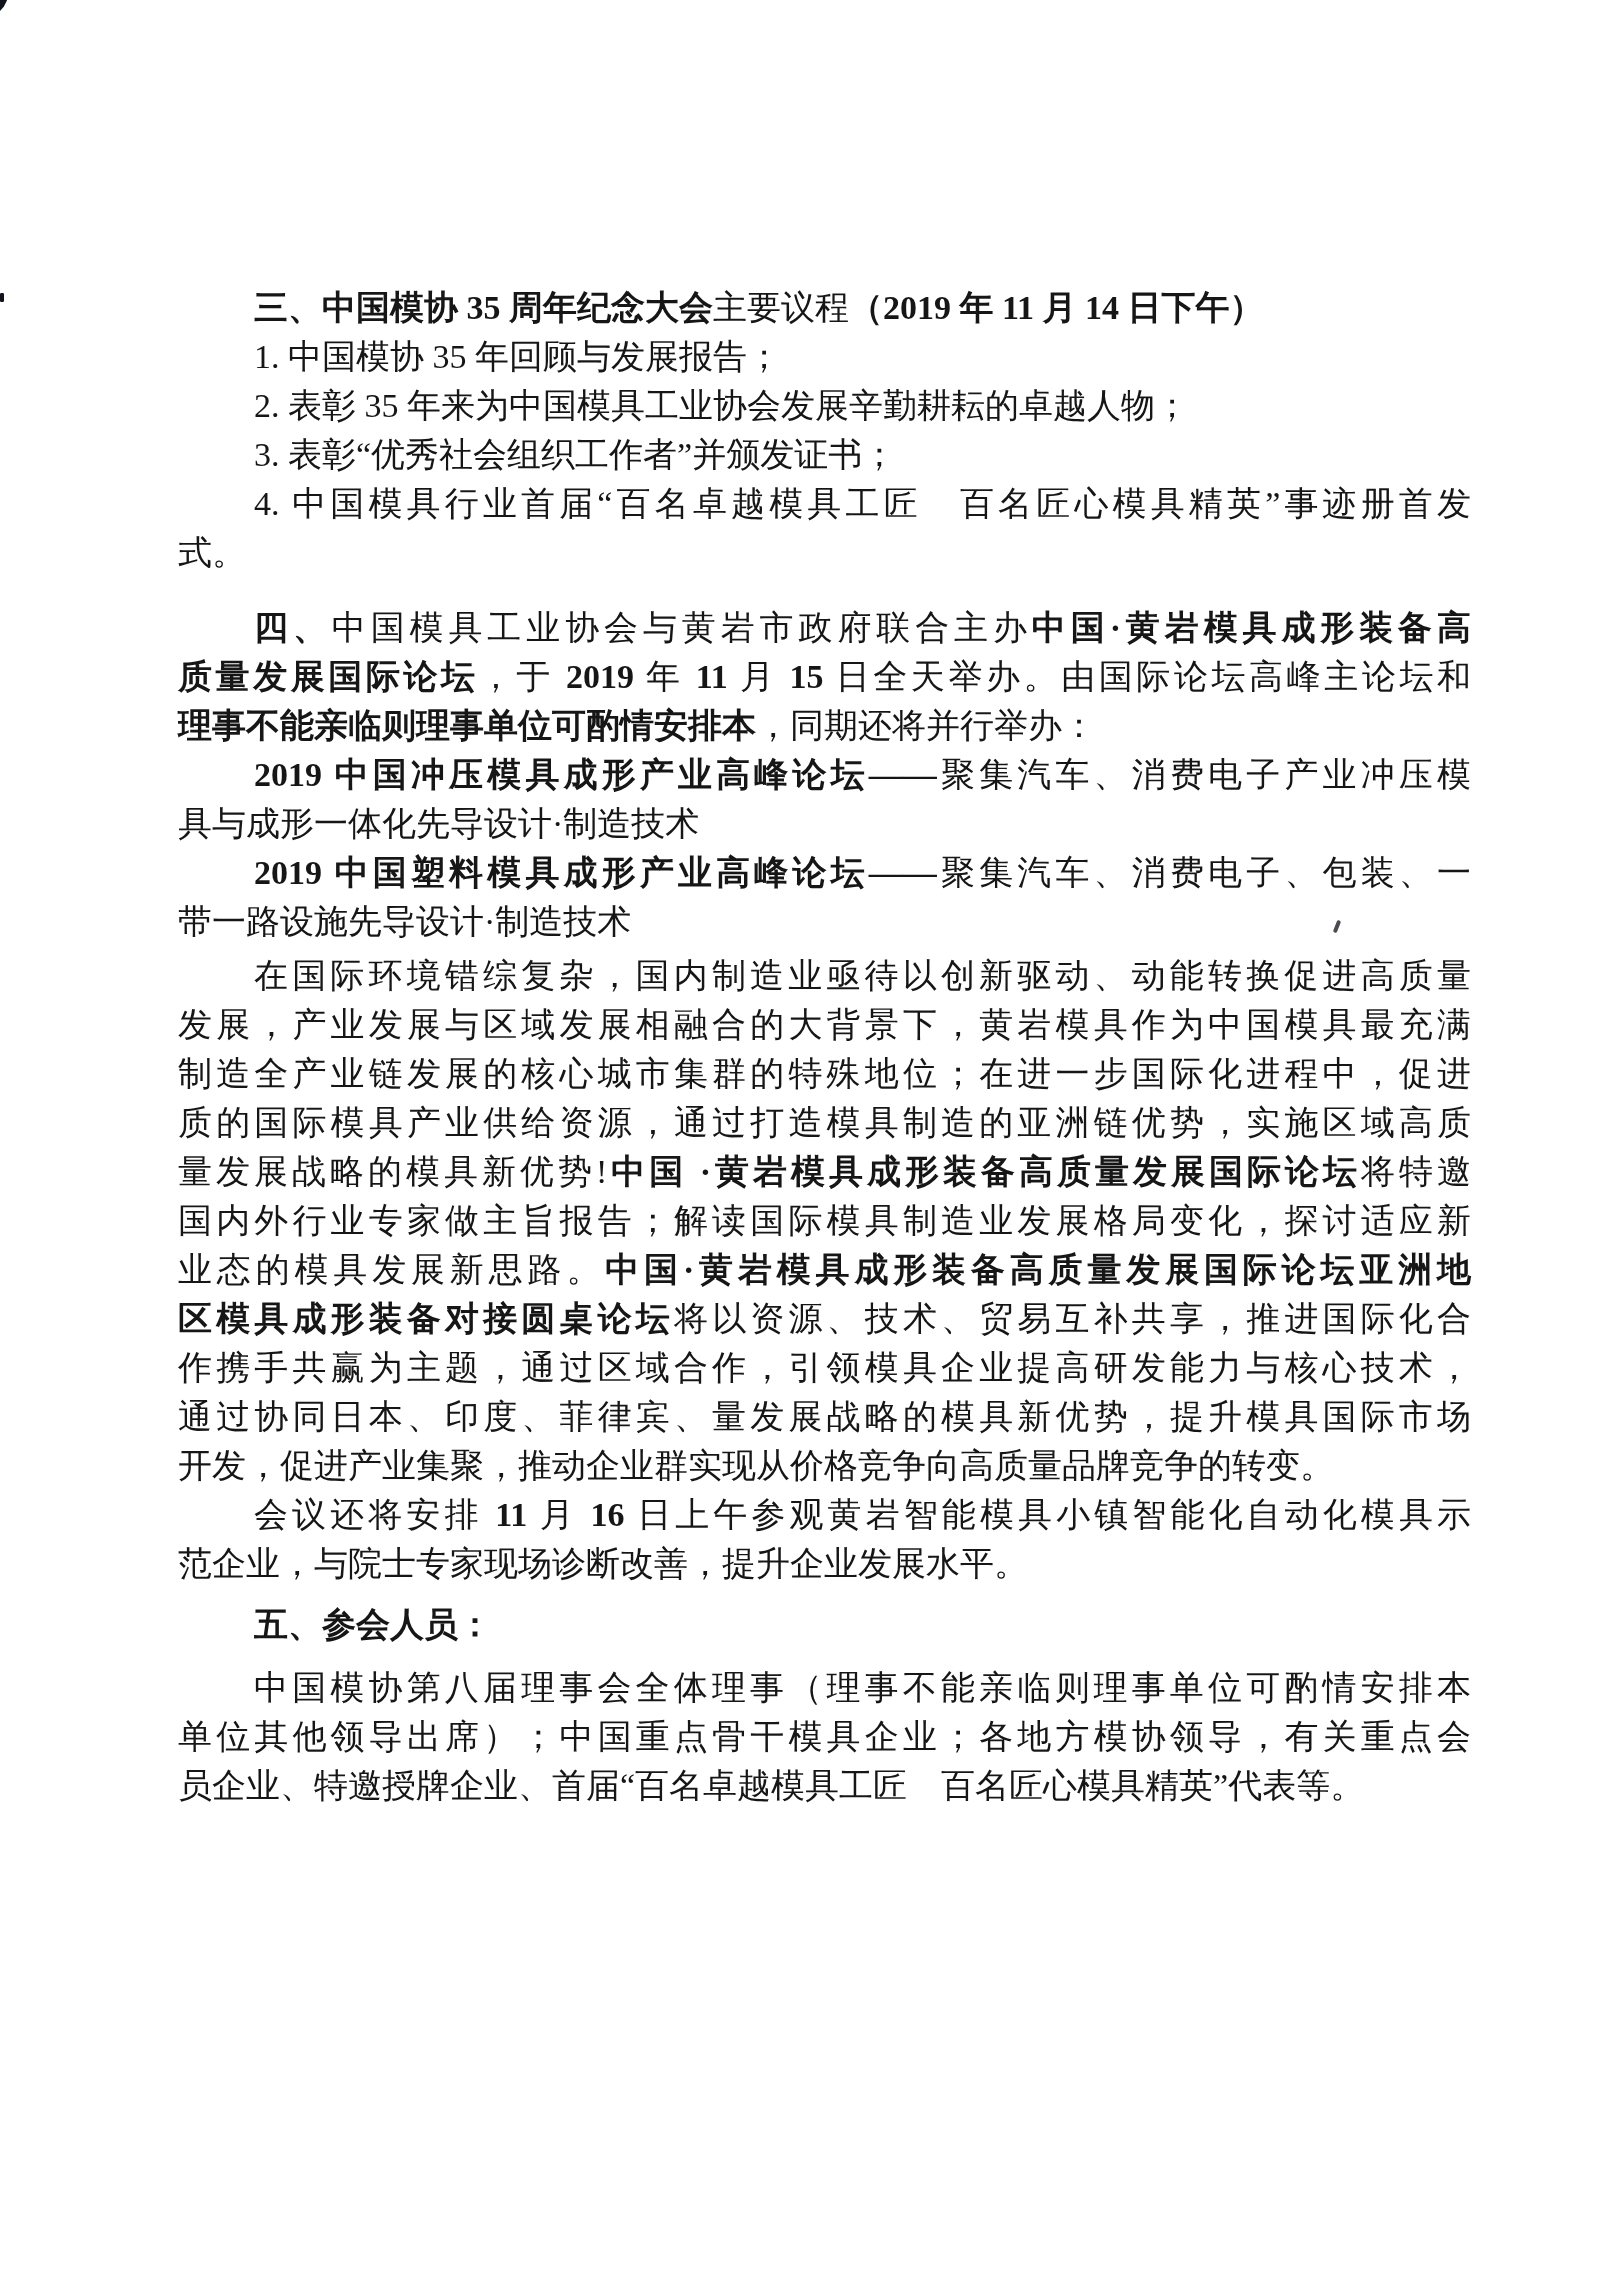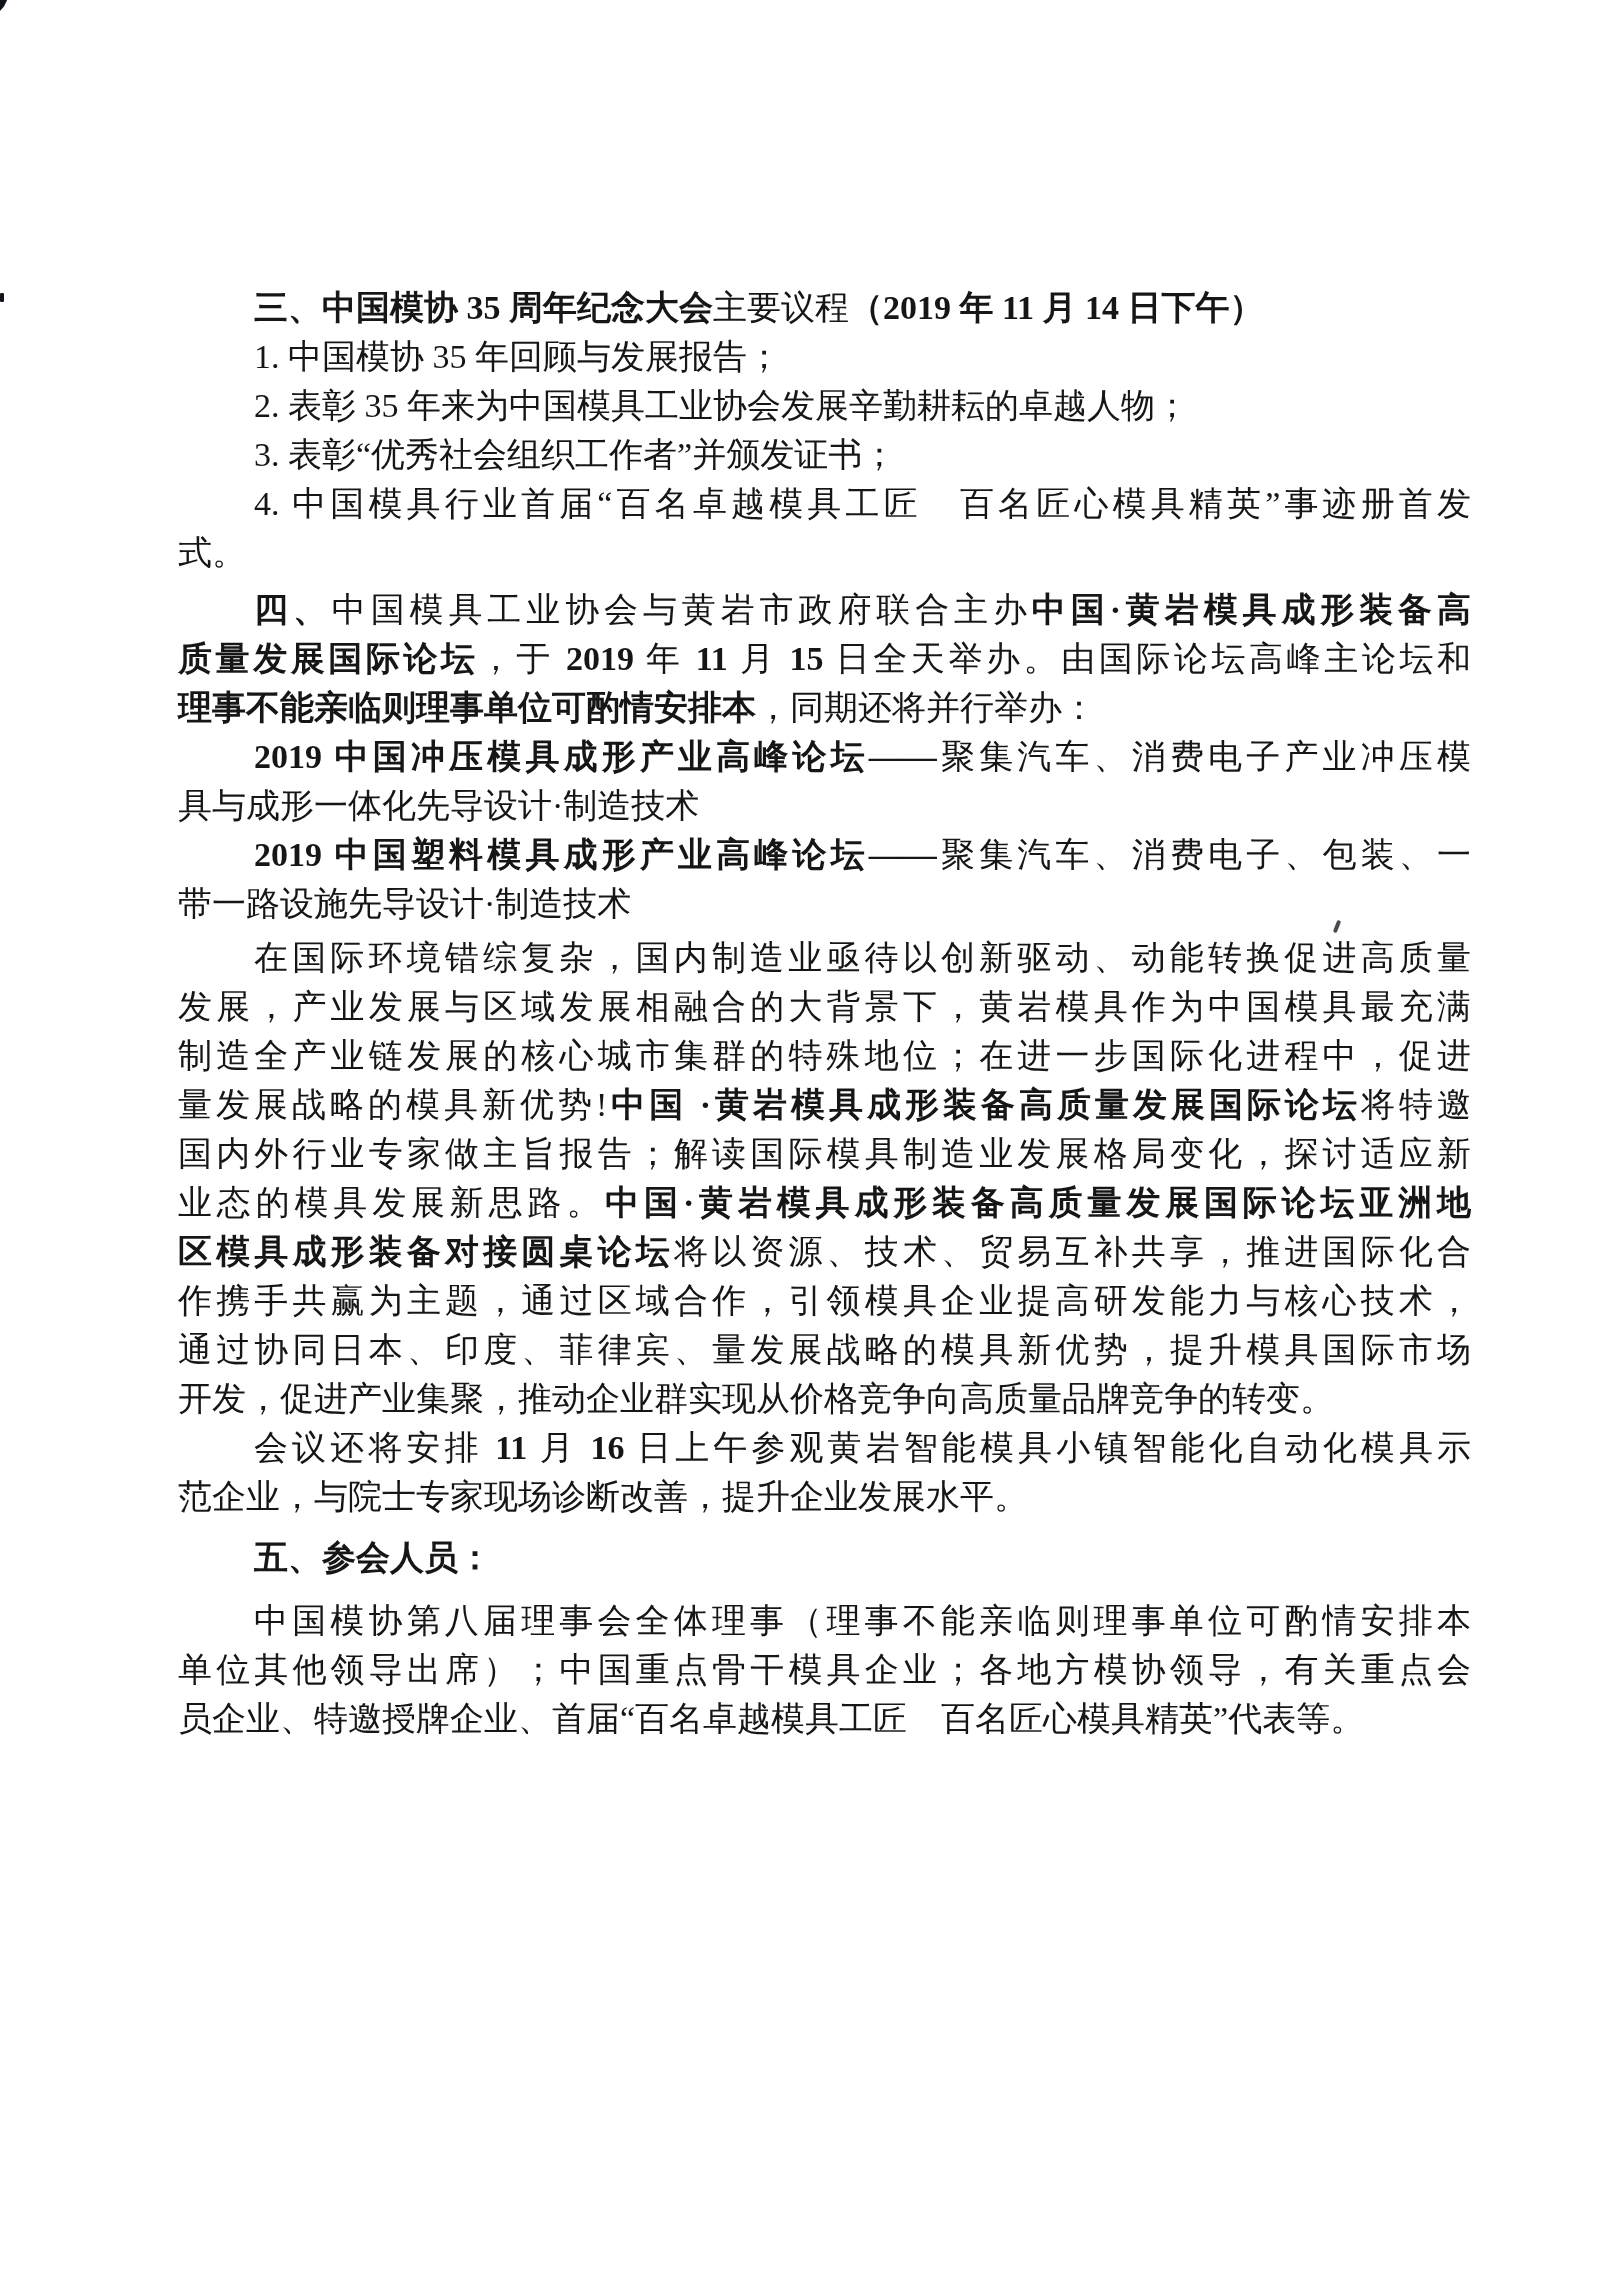--- a/index.html
+++ b/index.html
@@ -39,30 +39,31 @@
 <div class="artifact edge-dash"></div>
 <div class="artifact tick-mark"></div>
 
 <main class="doc">
     <p class="line indent"><span class="b">三、中国模协 35 周年纪念大会</span><span class="r">主要议程</span><span class="b">（2019 年 11 月 14 日下午）</span></p>
     <p class="line indent"><span class="r">1. 中国模协 35 年回顾与发展报告；</span></p>
     <p class="line indent"><span class="r">2. 表彰 35 年来为中国模具工业协会发展辛勤耕耘的卓越人物；</span></p>
     <p class="line indent"><span class="r">3. 表彰“优秀社会组织工作者”并颁发证书；</span></p>
     <p class="line indent just"><span class="r">4. 中国模具行业首届“百名卓越模具工匠　百名匠心模具精英”事迹册首发</span></p>
     <p class="line"><span class="r">式。</span></p>
-    <p class="line indent just" style="margin-top: 8px;"><span class="b">四、</span><span class="r">中国模具工业协会与黄岩市政府联合主办</span><span class="b">中国·黄岩模具成形装备高</span></p>
+    <p class="line indent just" style="margin-top: 26px;"><span class="b">四、</span><span class="r">中国模具工业协会与黄岩市政府联合主办</span><span class="b">中国·黄岩模具成形装备高</span></p>
     <p class="line just"><span class="b">质量发展国际论坛</span><span class="r">，于 </span><span class="b">2019</span><span class="r"> 年 </span><span class="b">11</span><span class="r"> 月 </span><span class="b">15</span><span class="r"> 日全天举办。由国际论坛高峰主论坛和</span></p>
     <p class="line"><span class="b">理事不能亲临则理事单位可酌情安排本</span><span class="r">，同期还将并行举办：</span></p>
     <p class="line indent just"><span class="b">2019 中国冲压模具成形产业高峰论坛——</span><span class="r">聚集汽车、消费电子产业冲压模</span></p>
     <p class="line"><span class="r">具与成形一体化先导设计·制造技术</span></p>
     <p class="line indent just"><span class="b">2019 中国塑料模具成形产业高峰论坛——</span><span class="r">聚集汽车、消费电子、包装、一</span></p>
     <p class="line"><span class="r">带一路设施先导设计·制造技术</span></p>
     <p class="line indent just" style="margin-top: 5.2px;"><span class="r">在国际环境错综复杂，国内制造业亟待以创新驱动、动能转换促进高质量</span></p>
     <p class="line just"><span class="r">发展，产业发展与区域发展相融合的大背景下，黄岩模具作为中国模具最充满</span></p>
     <p class="line just"><span class="r">制造全产业链发展的核心城市集群的特殊地位；在进一步国际化进程中，促进</span></p>
+    <p class="line just"><span class="r">质的国际模具产业供给资源，通过打造模具制造的亚洲链优势，实施区域高质</span></p>
     <p class="line just"><span class="r">量发展战略的模具新优势!</span><span class="b">中国 ·黄岩模具成形装备高质量发展国际论坛</span><span class="r">将特邀</span></p>
     <p class="line just"><span class="r">国内外行业专家做主旨报告；解读国际模具制造业发展格局变化，探讨适应新</span></p>
     <p class="line just"><span class="r">业态的模具发展新思路。</span><span class="b">中国·黄岩模具成形装备高质量发展国际论坛亚洲地</span></p>
     <p class="line just"><span class="b">区模具成形装备对接圆桌论坛</span><span class="r">将以资源、技术、贸易互补共享，推进国际化合</span></p>
     <p class="line just"><span class="r">作携手共赢为主题，通过区域合作，引领模具企业提高研发能力与核心技术，</span></p>
     <p class="line just"><span class="r">通过协同日本、印度、菲律宾、量发展战略的模具新优势，提升模具国际市场</span></p>
     <p class="line"><span class="r">开发，促进产业集聚，推动企业群实现从价格竞争向高质量品牌竞争的转变。</span></p>
     <p class="line indent just"><span class="r">会议还将安排 </span><span class="b">11</span><span class="r"> 月 </span><span class="b">16</span><span class="r"> 日上午参观黄岩智能模具小镇智能化自动化模具示</span></p>
     <p class="line"><span class="r">范企业，与院士专家现场诊断改善，提升企业发展水平。</span></p>
     <p class="line indent" style="margin-top: 11.8px;"><span class="b">五、参会人员：</span></p>

